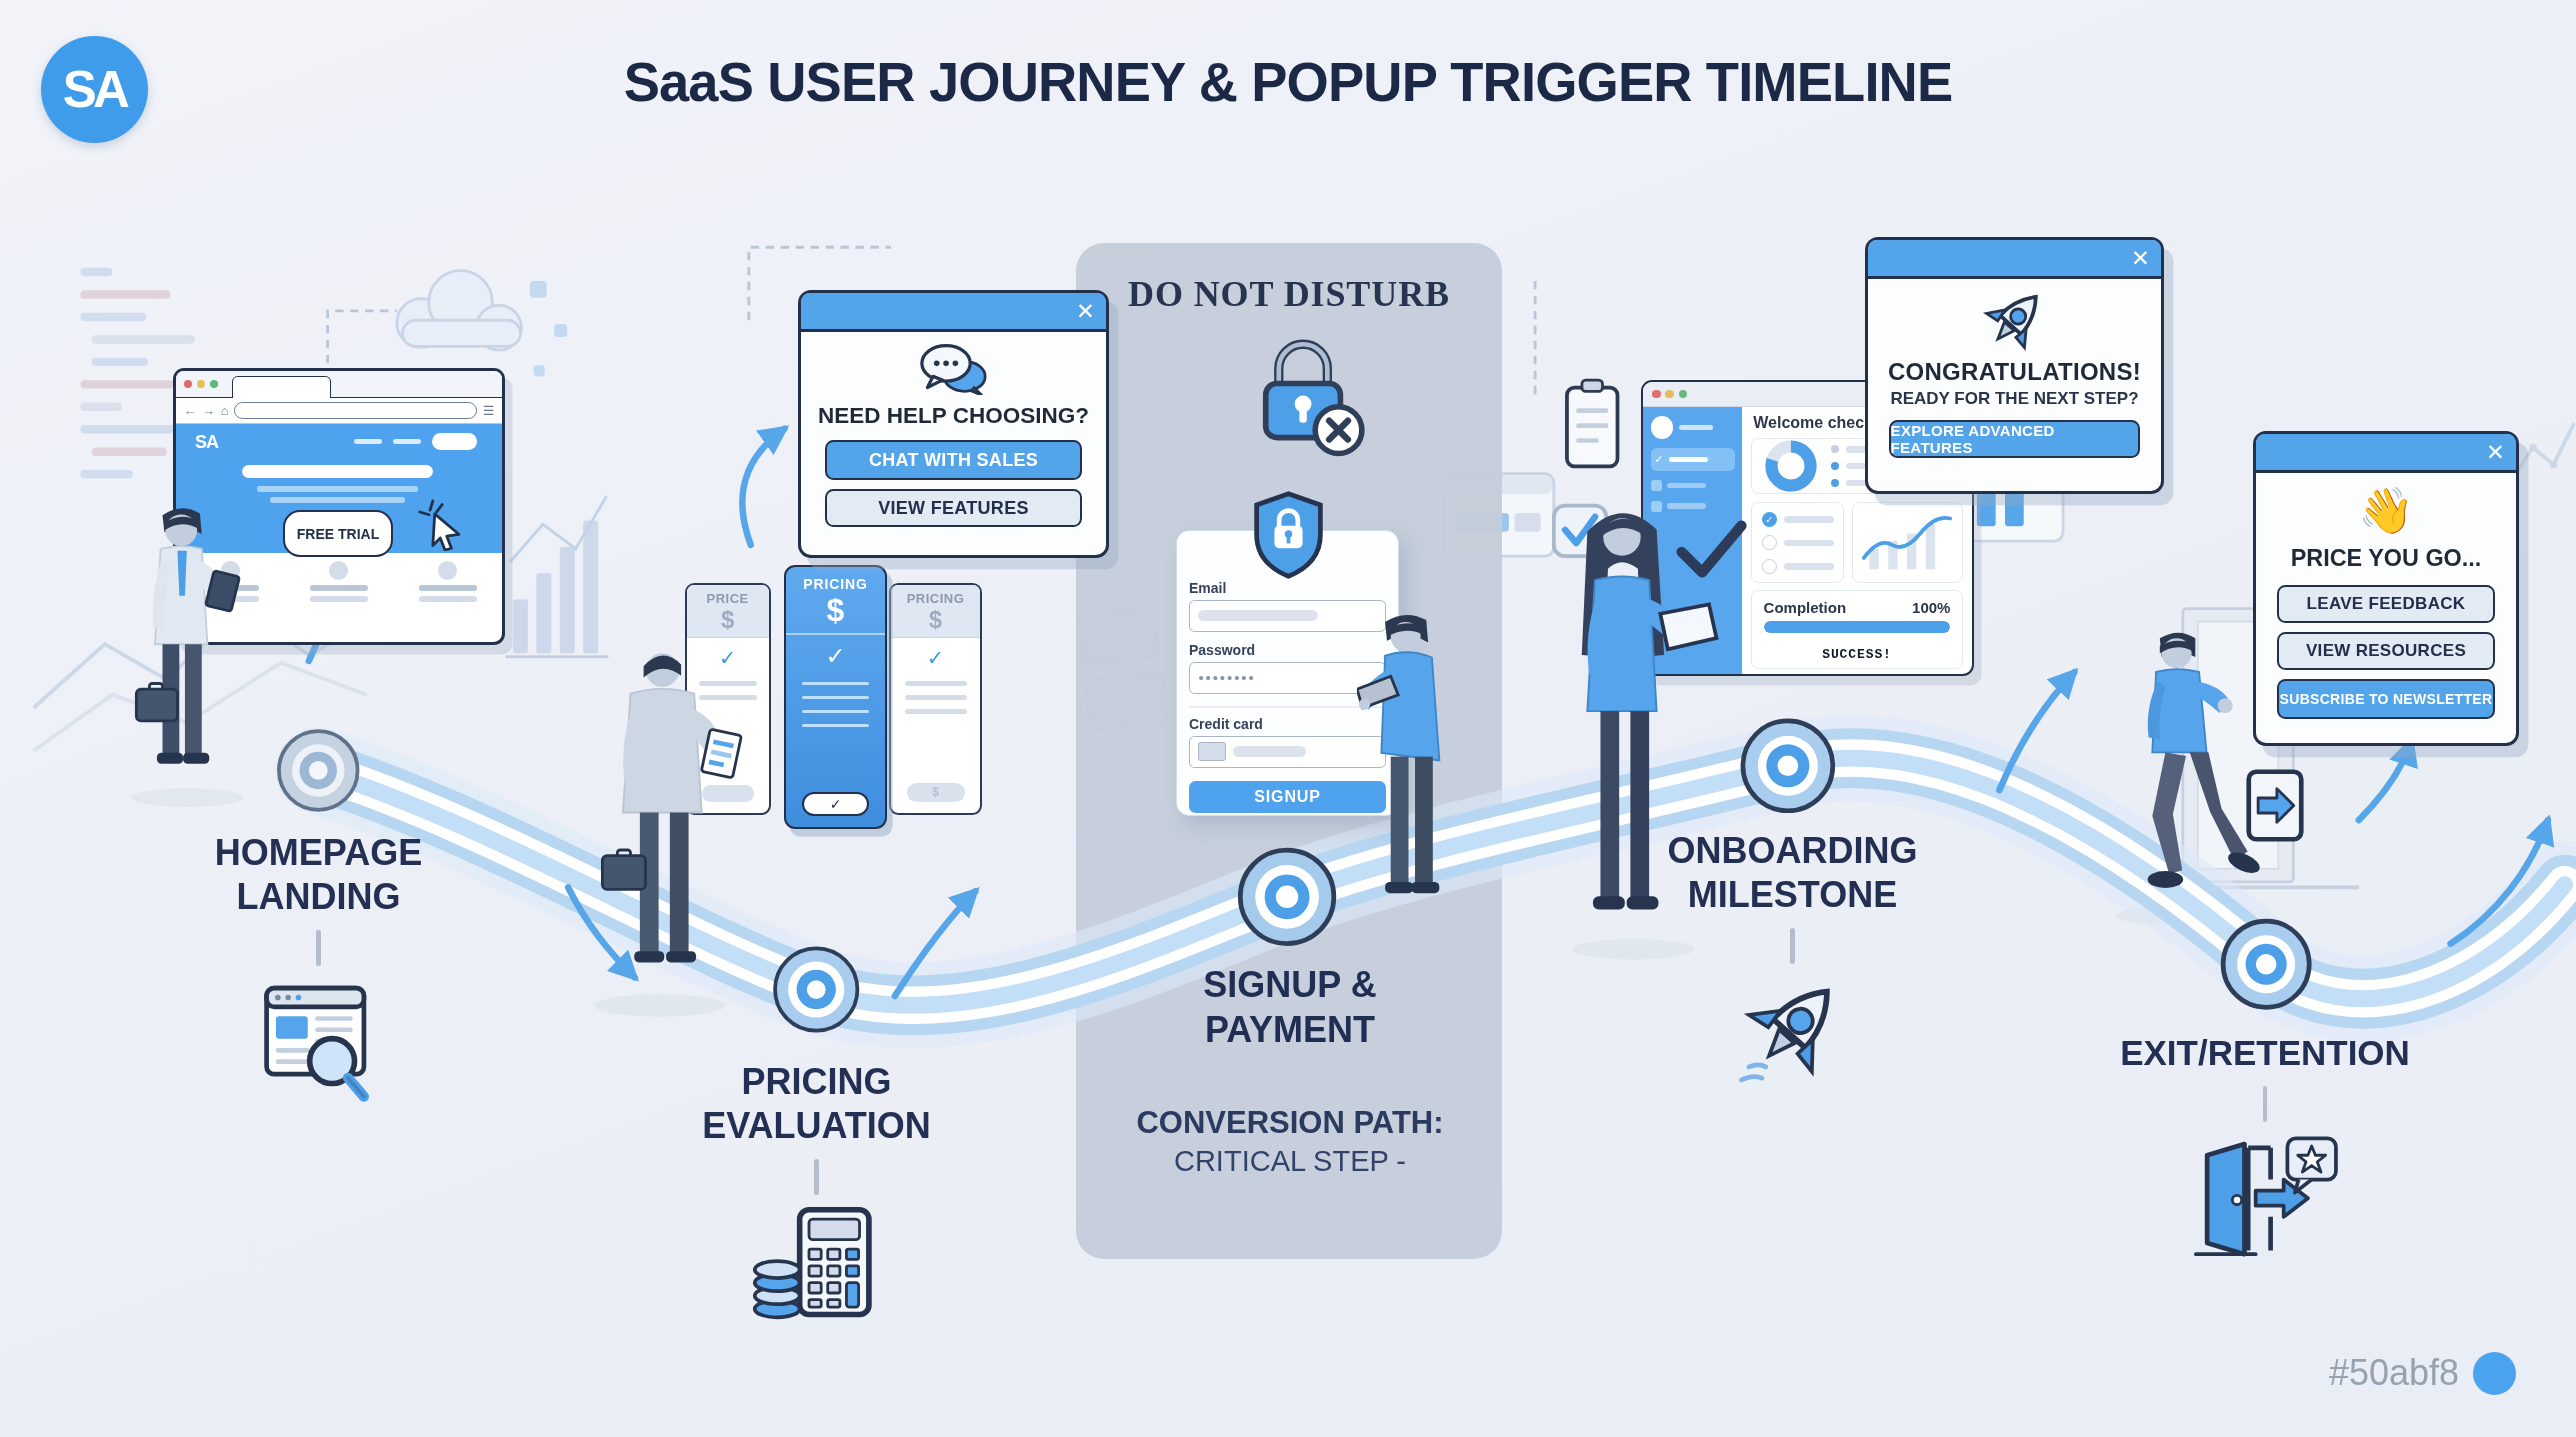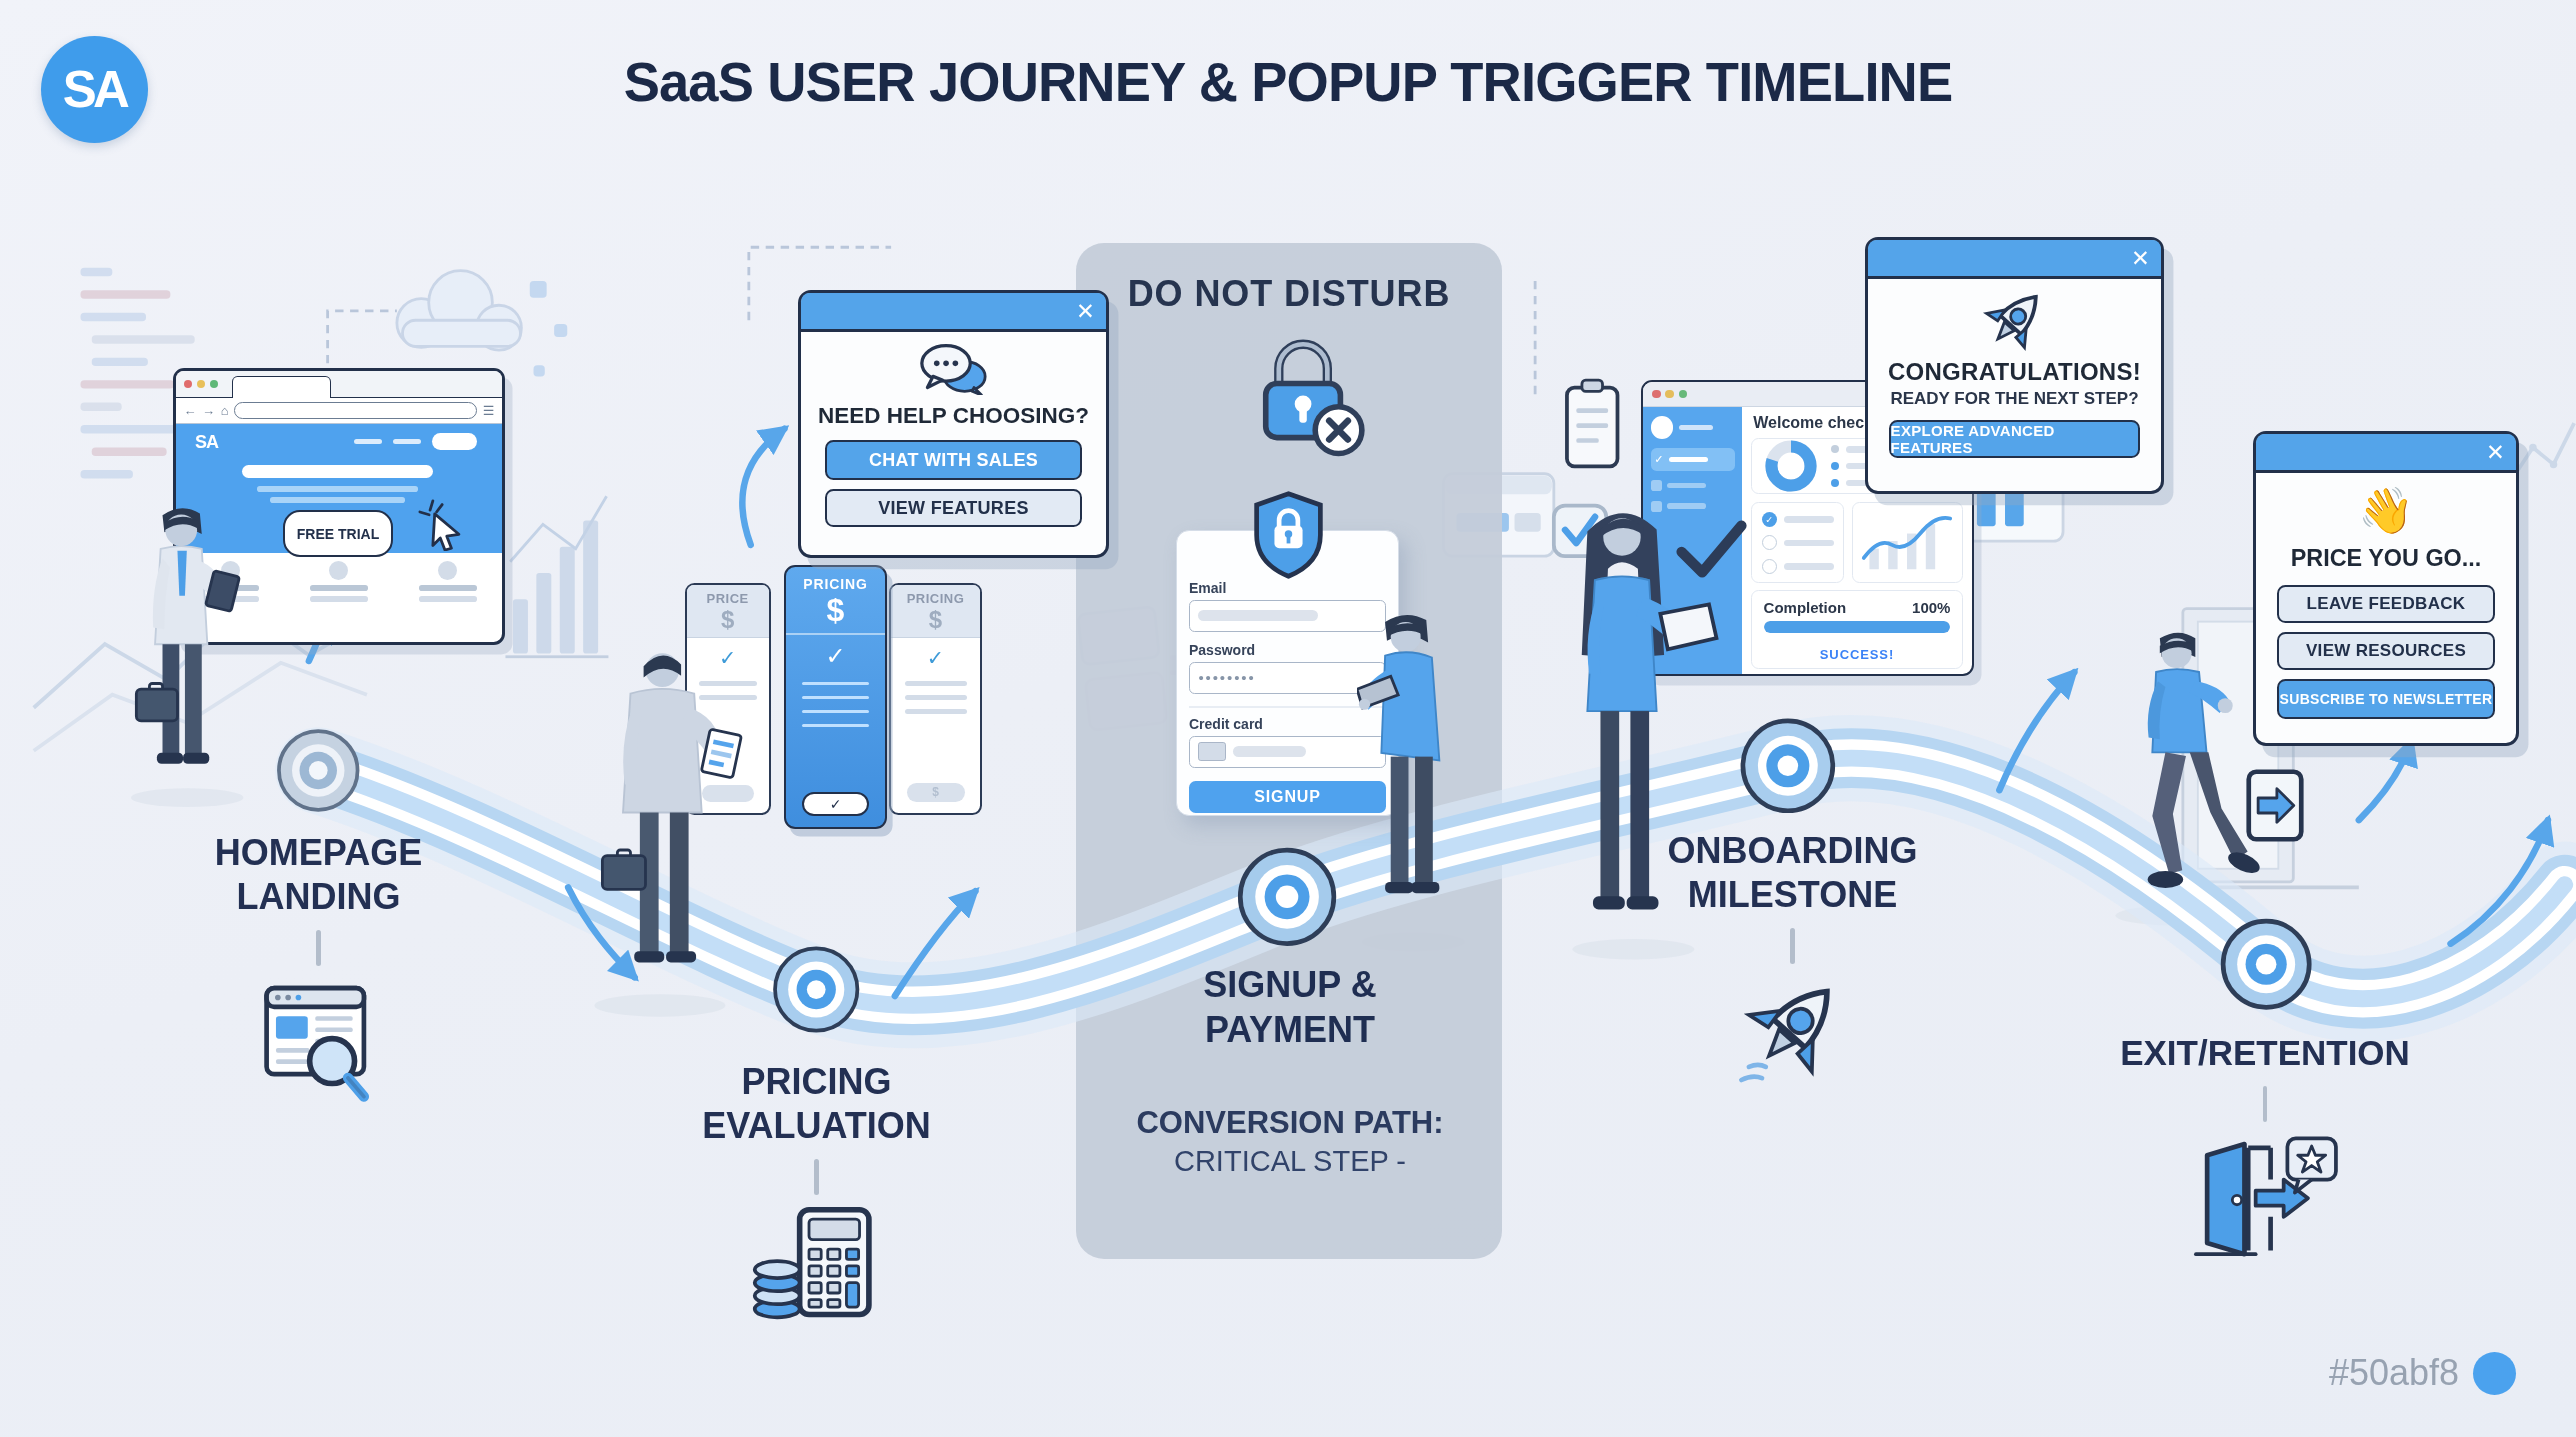--- a/index.html
+++ b/index.html
@@ -22,21 +22,21 @@
         border-radius:8.4px 8.4px 0 0;display:flex;align-items:center;justify-content:flex-end;
         padding-right:11.2px;color:#fff;font-size:22.5px;font-weight:bold;}
   .btn{border:2.8px solid #22304a;border-radius:8.4px;font-weight:bold;
        display:flex;align-items:center;justify-content:center;letter-spacing:0.3px;}
   .btn-blue{background:#54a4ea;color:#fff;}
   .btn-light{background:#e2eaf4;color:#22304a;}
   
   .dnd{left:1076px;top:243px;width:426px;height:1016px;border-radius:28px;
        background:rgba(196,204,217,.95);z-index:2;}
   .dnd-title{left:1076px;top:273px;width:426px;text-align:center;font-size:36px;
-             font-weight:bold;color:#26344f;letter-spacing:0.9px;z-index:4;}
+             font-weight:bold;color:#26344f;letter-spacing:0.9px;z-index:4;font-family:Liberation Serif, serif;}
   .sig-label{left:1088px;top:962px;width:404px;text-align:center;font-size:36px;
              font-weight:bold;color:#1f2e52;line-height:1.25;z-index:4;}
   .conv{left:1088px;top:1103px;width:404px;text-align:center;z-index:4;line-height:1.3;}
   .conv .l1{font-size:31px;font-weight:bold;color:#2b3b5f;}
   .conv .l2{font-size:29px;color:#31436a;}
   
   .stage{text-align:center;font-weight:bold;color:#233053;font-size:36px;line-height:1.22;z-index:4;}
   .tick{width:4.7px;height:36px;background:#b3bdcb;border-radius:2.8px;margin:11.2px auto 9.4px;}
   
   .browser{left:173px;top:368px;width:326px;height:271px;background:#fff;
@@ -80,21 +80,21 @@
   .obody{flex:1;display:flex;min-height:0;}
   .oside{width:84px;background:#57a6ee;padding:9.4px 7.5px;display:flex;flex-direction:column;gap:9.4px;flex:none;}
   .srow{display:flex;align-items:center;gap:5.6px;}
   .sline{height:5.6px;border-radius:2.8px;background:#cfe4fa;}
   .omain{flex:1;padding:5.6px 9.4px 7.5px;display:flex;flex-direction:column;min-width:0;}
   .ocard{border:1.9px solid #e2e8f1;border-radius:7.5px;background:#fff;}
   .bullet{width:8.4px;height:8.4px;border-radius:50%;}
   .bline{height:6.6px;border-radius:3.7px;background:#d9e1ec;}
   .track{height:12px;border-radius:6.6px;background:#dde4ee;margin-top:5.6px;overflow:hidden;}
   .fill{height:100%;background:#4d9fe8;border-radius:6.6px;}
-  .success{color:#3b82f6;font-weight:bold;font-size:13px;text-align:center;letter-spacing:0.9px;margin-top:14px;}
+  .success{color:#0f172a;font-weight:bold;font-size:13px;text-align:center;letter-spacing:0.9px;margin-top:14px;font-family:Liberation Mono, monospace;}
   
   .colorcode{left:2329px;top:1352px;font-size:36px;color:#97a2b1;z-index:4;}
   .colordot{left:2473px;top:1352px;width:43px;height:43px;border-radius:50%;background:#4ba2ee;z-index:4;}
   svg{display:block;}
 </style>
 </head>
 <body>
 
 <svg class="abs" style="left:0;top:0;z-index:1" width="2576" height="1438" viewBox="0 0 2752 1536">
 

